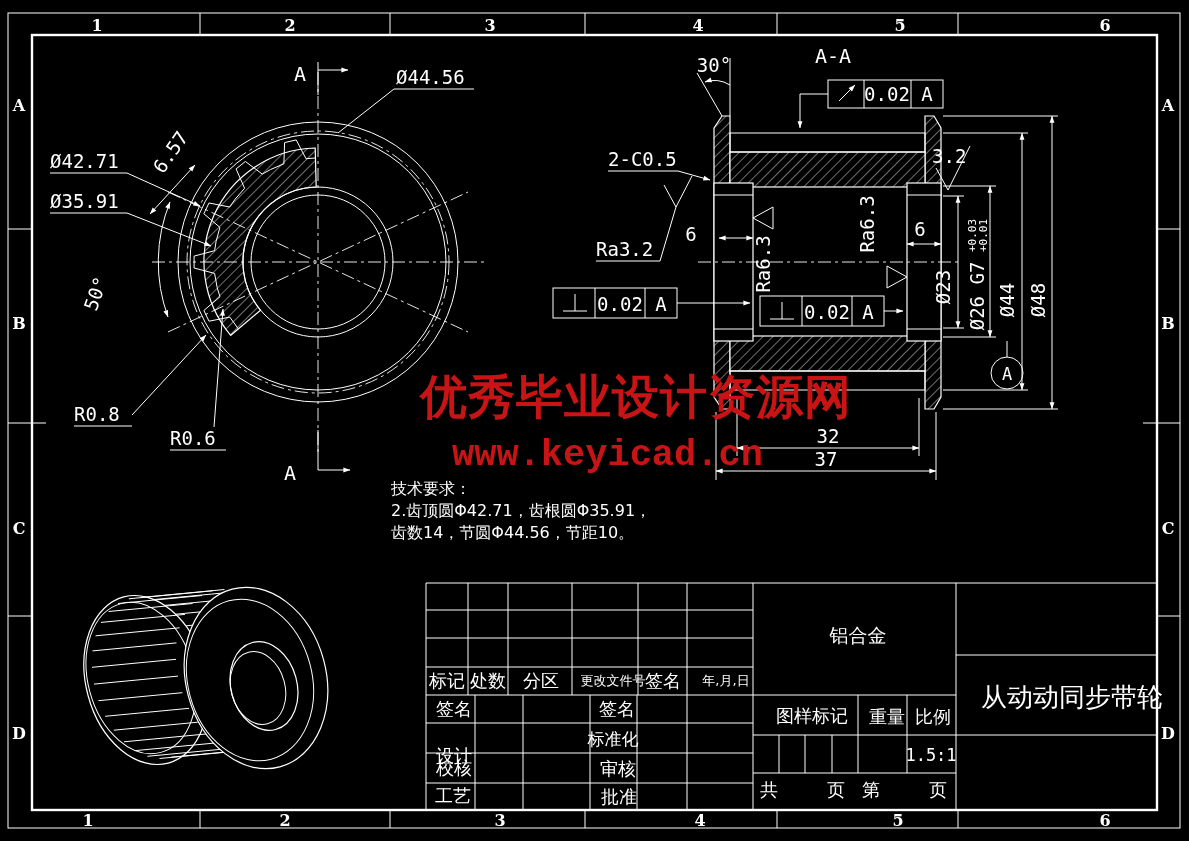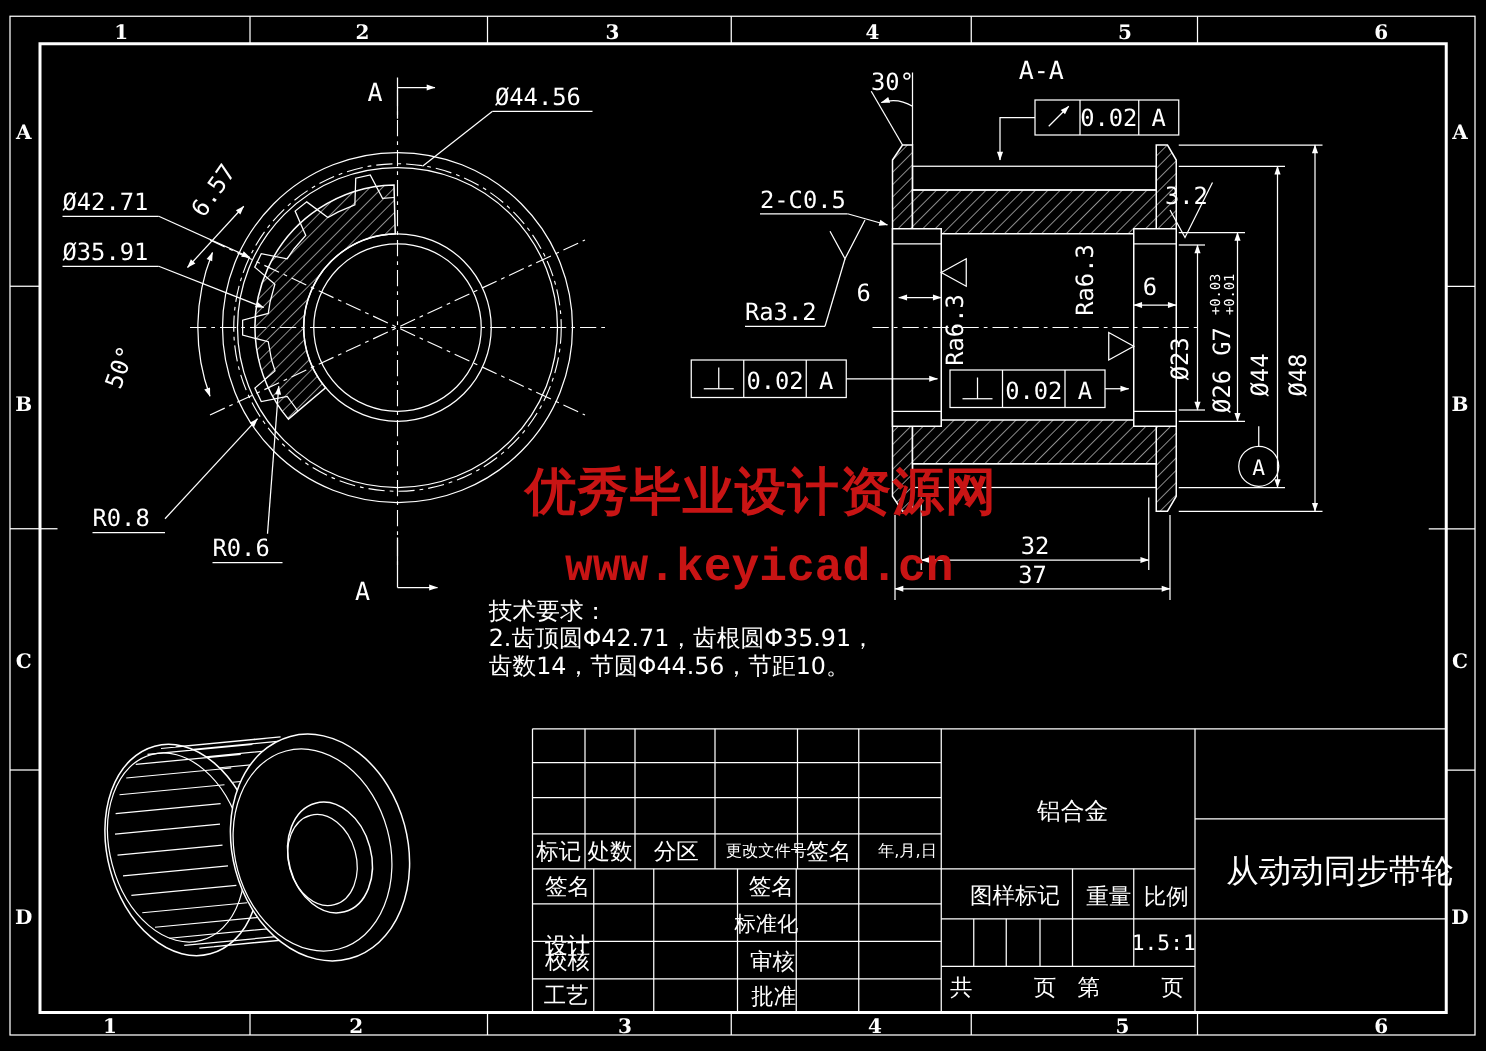--- a/index.html
+++ b/index.html
@@ -18,23 +18,23 @@
   .zone{font-size:16px;font-weight:bold;font-family:"DejaVu Serif",serif;}
   .t{position:absolute;color:#fff;white-space:nowrap;transform:translate(-50%,-50%);}
   .tb{font-size:18px;}
   .fs13{font-size:13px;padding-left:14px;}
   .fs17{font-size:17px;}
   .fs19{font-size:19px;}
   .fs21{font-size:26px;}
   .title{left:16px;top:12px;transform:none;color:#ffff00;font-size:45px;font-weight:bold;
          letter-spacing:2px;font-family:"DejaVu Serif",serif;}
   .wm{color:#c81414;font-family:"DejaVu Serif",serif;font-weight:bold;transform:none;}
-  .wm1{left:420px;top:366px;font-size:41px;letter-spacing:1px;}
+  .wm1{left:420px;top:366px;font-size:47px;letter-spacing:1px;}
   .wm2{left:452px;top:434px;font-size:37px;font-family:Liberation Mono, monospace;}
-  .tech{left:391px;top:478px;transform:none;font-size:19px;line-height:22px;color:#fff;}
+  .tech{left:391px;top:478px;transform:none;font-size:16px;line-height:22px;color:#fff;}
   .mono{font-family:"DejaVu Sans Mono",monospace;}
 </style>
 </head>
 <body>
 
 <div id="stage">
 
 <svg id="deco" width="1189" height="841" viewBox="0 0 1189 841">
   <defs>
     <pattern id="h" width="7" height="7" patternUnits="userSpaceOnUse" patternTransform="rotate(45)">
@@ -337,21 +337,21 @@
 
 <div class="t tb" style="left:454px;top:709px">签名</div>
 <div class="t tb" style="left:617px;top:709px">签名</div>
 <div class="t tb" style="left:454px;top:756px">设计</div>
 <div class="t fs17" style="left:613px;top:739px">标准化</div>
 <div class="t tb" style="left:454px;top:768px">校核</div>
 <div class="t tb" style="left:618px;top:769px">审核</div>
 <div class="t tb" style="left:453px;top:796px">工艺</div>
 <div class="t tb" style="left:619px;top:797px">批准</div>
 
-<div class="t fs19" style="left:858px;top:649px">铝合金</div>
+<div class="t fs19" style="left:858px;top:636px">铝合金</div>
 <div class="t tb" style="left:812px;top:716px">图样标记</div>
 <div class="t tb" style="left:887px;top:717px">重量</div>
 <div class="t tb" style="left:933px;top:717px">比例</div>
 <div class="t fs17 mono" style="left:931px;top:755px">1.5:1</div>
 <div class="t tb" style="left:769px;top:790px">共</div>
 <div class="t tb" style="left:836px;top:790px">页</div>
 <div class="t tb" style="left:871px;top:790px">第</div>
 <div class="t tb" style="left:938px;top:790px">页</div>
 <div class="t fs21" style="left:1072px;top:697px">从动动同步带轮</div>
 

